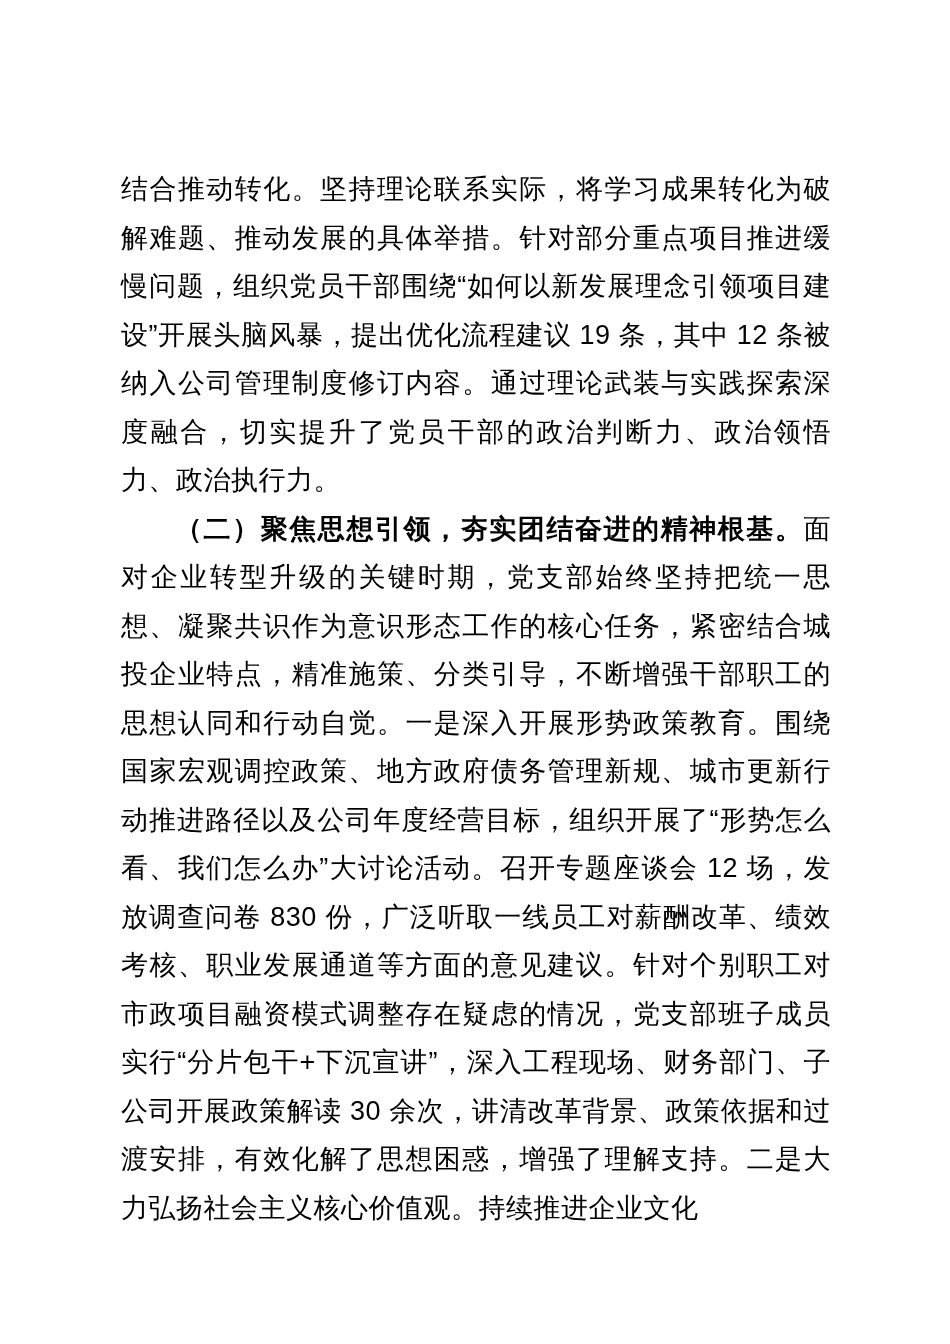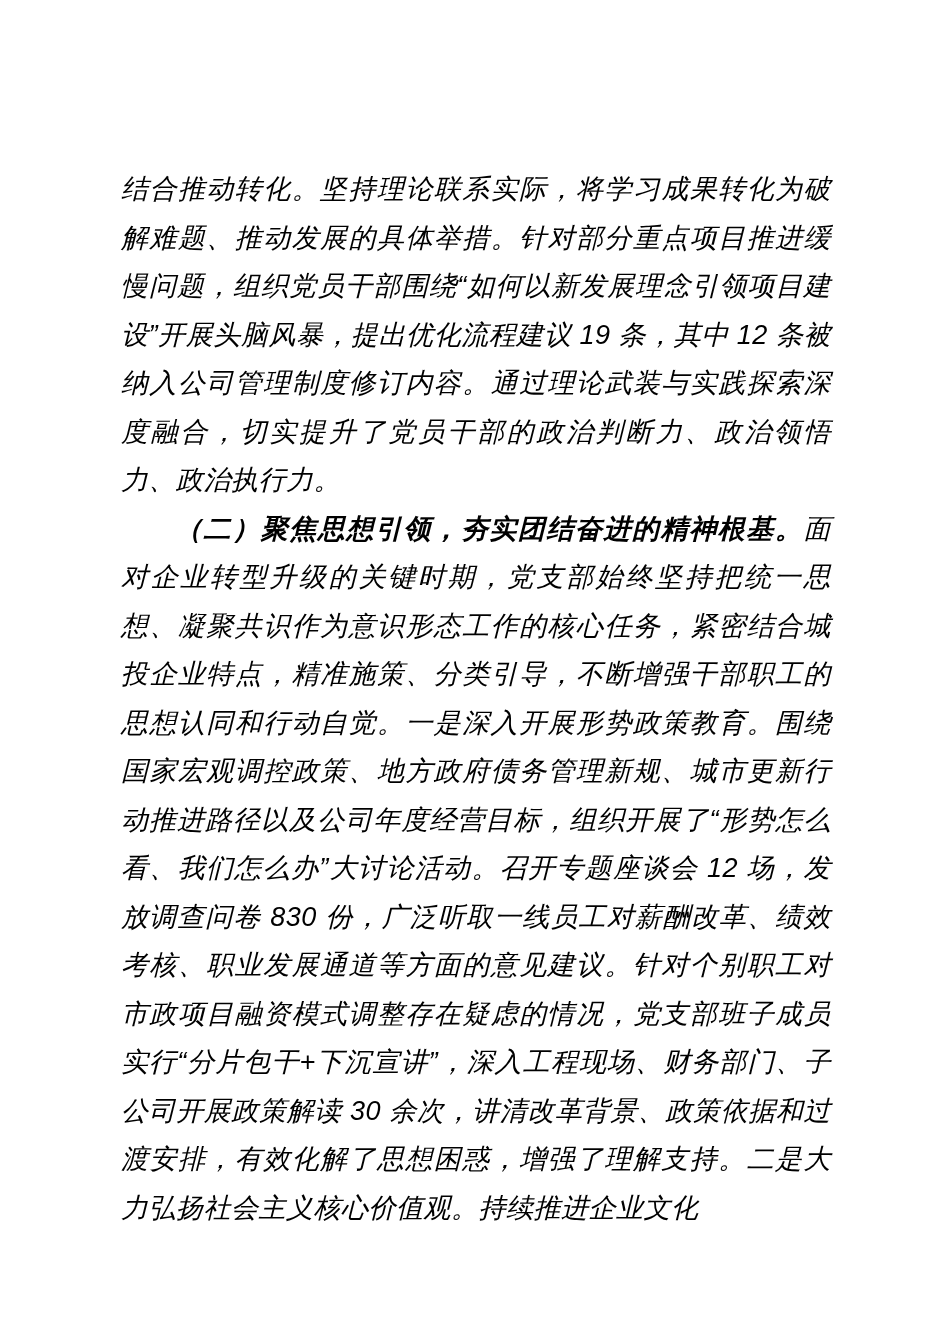--- a/index.html
+++ b/index.html
@@ -28,25 +28,23 @@
   }
   .doc-content p {
     margin: 0;
     padding: 0;
   }
   .doc-content p.indent {
     text-indent: 2em;
   }
   .doc-content .seg-bold {
     font-weight: bold;
-    font-style: italic;
   }
   .doc-content .seg-regular {
     font-weight: normal;
-    font-style: italic;
   }
 </style>
 </head>
 <body>
 
 <div class="page">
   <div class="doc-content">
       <p><span class="seg-regular">结合推动转化。坚持理论联系实际，将学习成果转化为破解难题、推动发展的具体举措。针对部分重点项目推进缓慢问题，组织党员干部围绕“如何以新发展理念引领项目建设”开展头脑风暴，提出优化流程建议 19 条，其中 12 条被纳入公司管理制度修订内容。通过理论武装与实践探索深度融合，切实提升了党员干部的政治判断力、政治领悟力、政治执行力。</span></p>
       <p class="indent"><span class="seg-bold">（二）聚焦思想引领，夯实团结奋进的精神根基。</span><span class="seg-regular">面对企业转型升级的关键时期，党支部始终坚持把统一思想、凝聚共识作为意识形态工作的核心任务，紧密结合城投企业特点，精准施策、分类引导，不断增强干部职工的思想认同和行动自觉。一是深入开展形势政策教育。围绕国家宏观调控政策、地方政府债务管理新规、城市更新行动推进路径以及公司年度经营目标，组织开展了“形势怎么看、我们怎么办”大讨论活动。召开专题座谈会 12 场，发放调查问卷 830 份，广泛听取一线员工对薪酬改革、绩效考核、职业发展通道等方面的意见建议。针对个别职工对市政项目融资模式调整存在疑虑的情况，党支部班子成员实行“分片包干+下沉宣讲”，深入工程现场、财务部门、子公司开展政策解读 30 余次，讲清改革背景、政策依据和过渡安排，有效化解了思想困惑，增强了理解支持。二是大力弘扬社会主义核心价值观。持续推进企业文化</span></p>
     </div>

